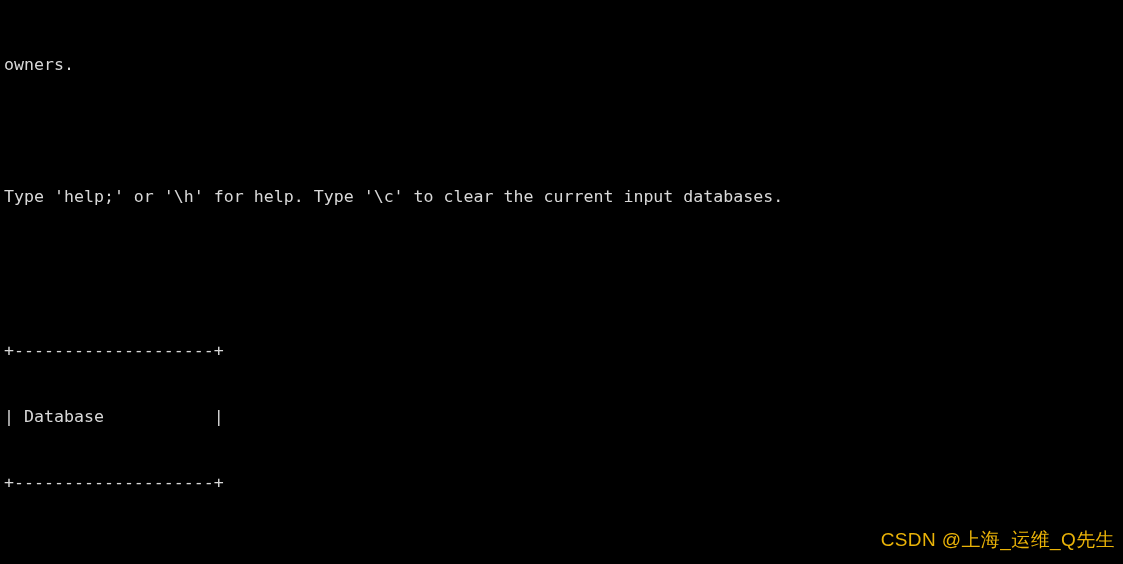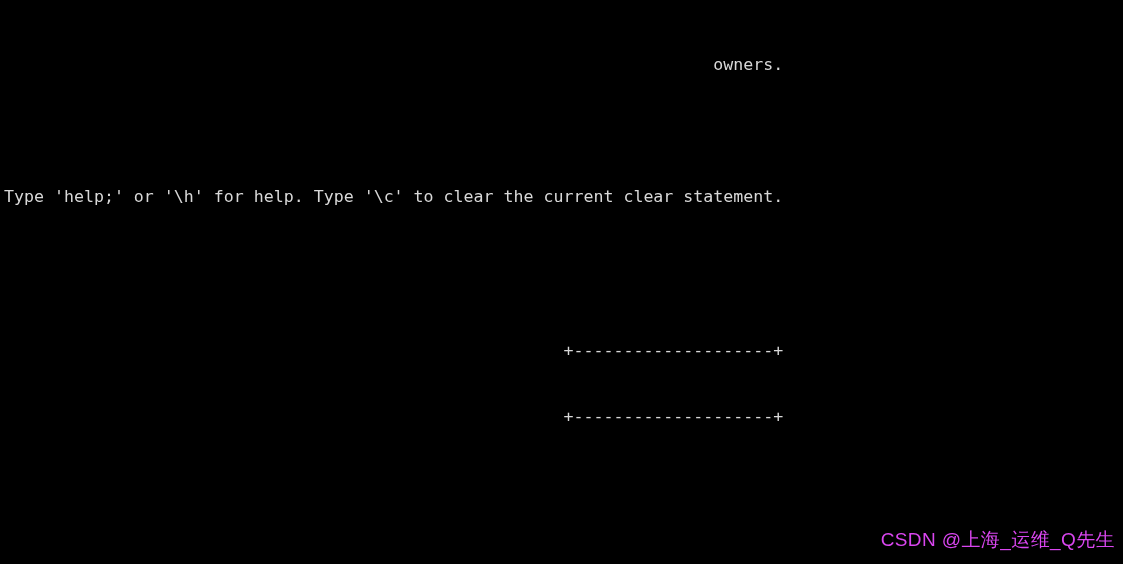--- a/index.html
+++ b/index.html
@@ -24,21 +24,20 @@
     height: 564px;
     background: #000000;
     color: #d8d8d8;
     font-family: "DejaVu Sans Mono", "Liberation Mono", monospace;
     font-size: 16.6px;
     line-height: 22px;
     letter-spacing: 0px;
     white-space: pre;
     padding: 0;
     box-sizing: border-box;
-    text-align: right;
   }
 
   #screen {
     position: absolute;
     left: 4px;
     top: -12px;
     white-space: pre;
   }
 
   .line {
@@ -48,41 +47,42 @@
   }
 
   .line.blank {
     height: 22px;
   }
 
   #watermark {
     position: absolute;
     right: 8px;
     top: 527px;
-    color: #d946ef;
+    color: #eab308;
     font-family: "Liberation Sans", "DejaVu Sans", sans-serif;
     font-size: 19px;
     line-height: 26px;
     letter-spacing: 0.4px;
     white-space: pre;
     user-select: none;
   }
 </style>
 </head>
 <body>
 
 <div id="terminal">
   <div id="screen">
 
     <div class="line">owners.</div>
     <div class="line blank"></div>
-    <div class="line">Type 'help;' or '\h' for help. Type '\c' to clear the current clear statement.</div>
+    <div class="line">Type 'help;' or '\h' for help. Type '\c' to clear the current input databases.</div>
     <div class="line blank"></div>
 
     <div class="line">+--------------------+</div>
+    <div class="line">| Database           |</div>
     <div class="line">+--------------------+</div>
     
     
     
     
     
     
     
 
     

